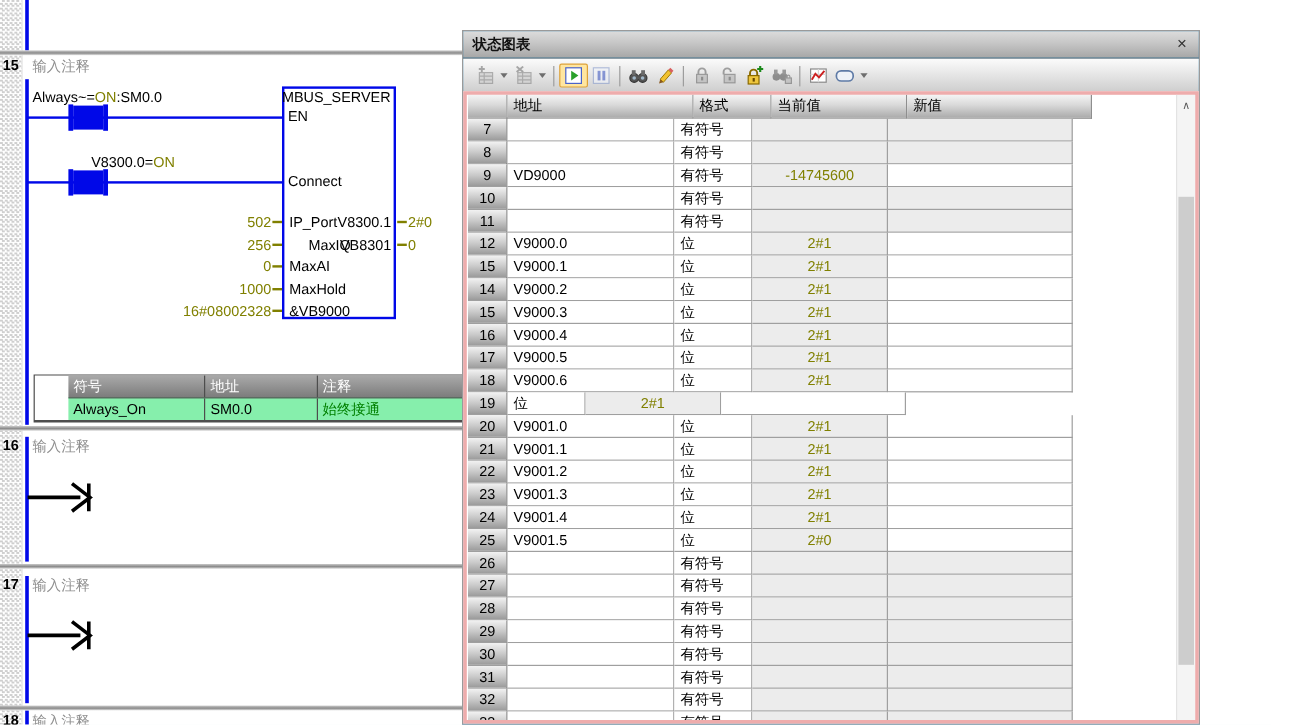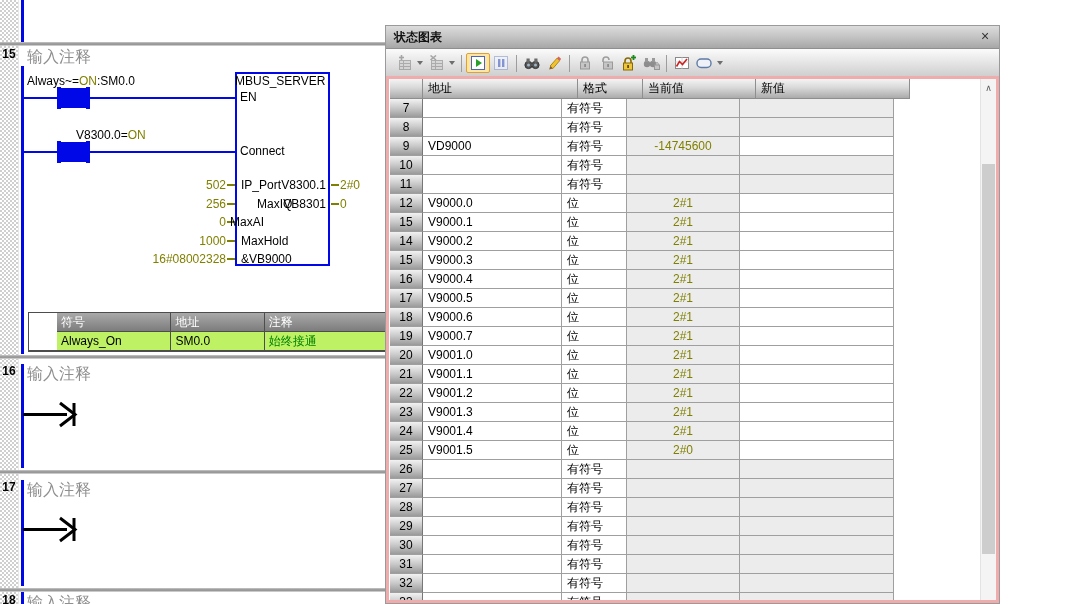--- a/index.html
+++ b/index.html
@@ -8,39 +8,39 @@
   .abs{position:absolute;}
 
   
   #ladder{position:absolute;left:0;top:0;width:1077px;height:604px;background:#fff;}
   .net-margin{left:0;top:0;width:18px;height:604px;
     background-image:conic-gradient(#cfcfcf 25%,#ffffff 0 50%,#cfcfcf 0 75%,#ffffff 0);
     background-size:4px 4px;border-right:1px solid #e8e8e8;}
   .net-sep{left:0;width:386px;height:4px;background:linear-gradient(#c9c9c9,#8a8a8a 55%,#e2e2e2);}
   .rail{left:21px;width:3px;background:#0008e8;}
   .net-num{left:0;width:18px;text-align:center;font-weight:bold;font-size:12px;color:#000;}
-  .net-comment{left:27px;color:#8f8f8f;font-size:16px;}
+  .net-comment{left:27px;color:#8f8f8f;font-size:12px;}
   .wire{background:#0008e8;height:2px;}
   .cbar{width:4px;height:22px;background:#0008e8;}
   .cfill{width:25px;height:20px;background:#0008e8;}
   .lad-label{font-size:12px;white-space:nowrap;}
   .olive{color:#808000;}
   #mbus-box{left:235px;top:72px;width:95px;height:194px;border:2px solid #0008e8;background:#fff;box-sizing:border-box;}
   .pin-val{width:86px;text-align:right;color:#808000;white-space:nowrap;}
   .pin-tick{width:8px;height:2px;background:#808000;}
   .pin-label{white-space:nowrap;}
   .pin-out{width:86px;text-align:right;white-space:nowrap;}
 
   
   #symtable{left:28px;top:312px;width:362px;border:1px solid #4d4d4d;border-bottom:2px solid #4d4d4d;}
   .symrow{display:flex;height:18px;line-height:18px;margin-left:28px;}
   .symhead{background:linear-gradient(#a9a9a9,#7c7c7c);color:#fff;}
   .symcell{padding:0 4px;box-sizing:border-box;border-right:1px solid #4d4d4d;overflow:hidden;white-space:nowrap;}
   .symc0{width:124px;} .symc1{width:101px;} .symc2{width:137px;border-right:none;}
-  .symdata{background:#bef264;border-top:1px solid #4d4d4d;}
+  .symdata{background:#86efac;border-top:1px solid #4d4d4d;}
   .green{color:#008000;}
 
   
   #statuswin{position:absolute;left:385px;top:25px;width:615px;height:579px;
     border:1px solid #9a9a9a;box-sizing:border-box;background:#0369a1;}
   #titlebar{position:relative;height:22px;background:linear-gradient(#dcdcdc,#c6c6c6 45%,#a7a7a7);
     border-bottom:1px solid #8f8f8f;}
   #titlebar .title{position:absolute;left:8px;top:3px;font-weight:bold;color:#111;}
   #close-btn{position:absolute;right:6px;top:2px;width:16px;height:16px;text-align:center;
     line-height:16px;color:#333;font-size:14px;cursor:default;}
@@ -133,21 +133,21 @@
         <div class="abs pin-tick" style="left: 331px; top: 184px;"></div>
         <div class="abs lad-label olive" style="left: 340px; top: 178px;">2#0</div>
         <div class="abs lad-label pin-val" style="left: 140px; top: 197px;">256</div>
         <div class="abs pin-tick" style="left: 227px; top: 203px;"></div>
         <div class="abs lad-label pin-label" style="left: 257px; top: 197px;">MaxIQ</div>
         <div class="abs lad-label pin-out" style="left: 240px; top: 197px;">VB8301</div>
         <div class="abs pin-tick" style="left: 331px; top: 203px;"></div>
         <div class="abs lad-label olive" style="left: 340px; top: 197px;">0</div>
         <div class="abs lad-label pin-val" style="left: 140px; top: 215px;">0</div>
         <div class="abs pin-tick" style="left: 227px; top: 221px;"></div>
-        <div class="abs lad-label pin-label" style="left: 230px; top: 215px;">MaxAI</div>
+        <div class="abs lad-label pin-label" style="left: 241px; top: 215px;">MaxAI</div>
         <div class="abs lad-label pin-val" style="left: 140px; top: 234px;">1000</div>
         <div class="abs pin-tick" style="left: 227px; top: 240px;"></div>
         <div class="abs lad-label pin-label" style="left: 241px; top: 234px;">MaxHold</div>
         <div class="abs lad-label pin-val" style="left: 140px; top: 252px;">16#08002328</div>
         <div class="abs pin-tick" style="left: 227px; top: 258px;"></div>
         <div class="abs lad-label pin-label" style="left: 241px; top: 252px;">&amp;VB9000</div>
       </div>
 
     <div class="abs" id="symtable">
       <div class="symrow symhead">
@@ -381,21 +381,20 @@
             </div>
             <div class="srow has-addr">
               <div class="scell c-num">18</div>
               <div class="scell c-addr">V9000.6</div>
               <div class="scell c-fmt">位</div>
               <div class="scell c-cur">2#1</div>
               <div class="scell c-new"></div>
             </div>
             <div class="srow has-addr">
               <div class="scell c-num">19</div>
-              <div class="scell c-addr">V9000.7</div>
               <div class="scell c-fmt">位</div>
               <div class="scell c-cur">2#1</div>
               <div class="scell c-new"></div>
             </div>
             <div class="srow has-addr">
               <div class="scell c-num">20</div>
               <div class="scell c-addr">V9001.0</div>
               <div class="scell c-fmt">位</div>
               <div class="scell c-cur">2#1</div>
               <div class="scell c-new"></div>

